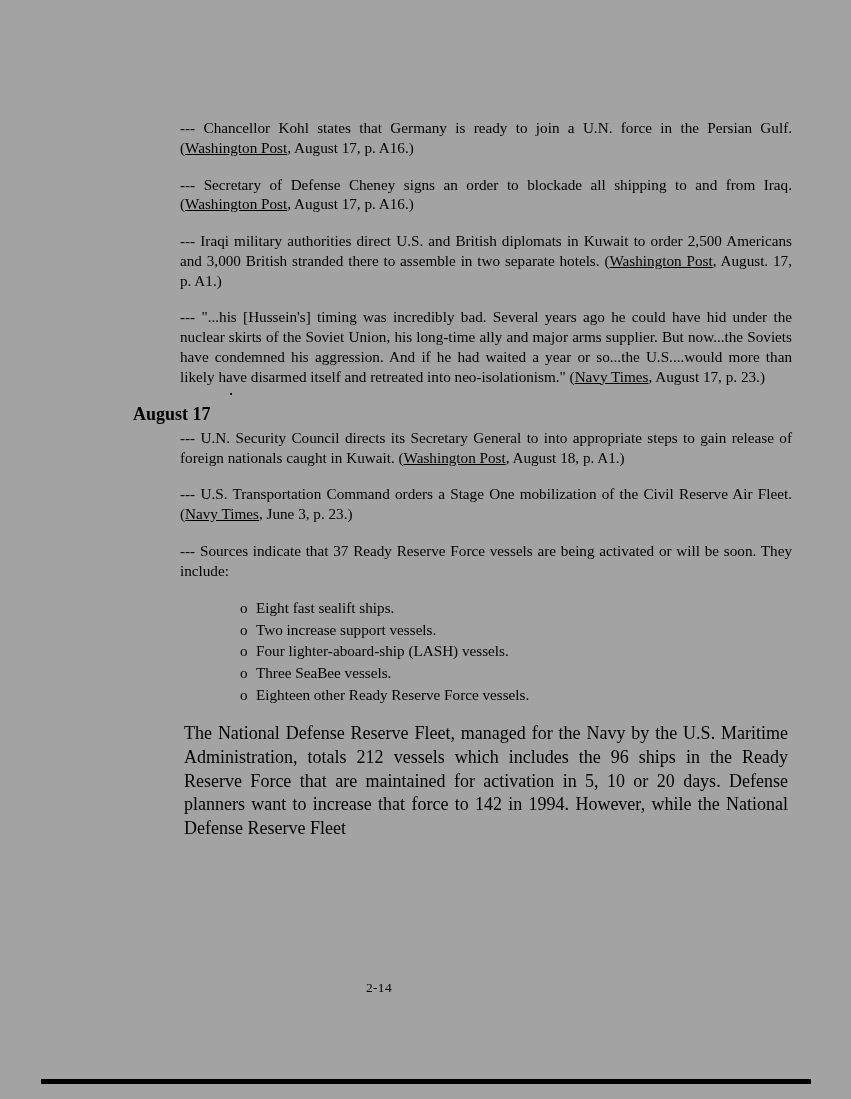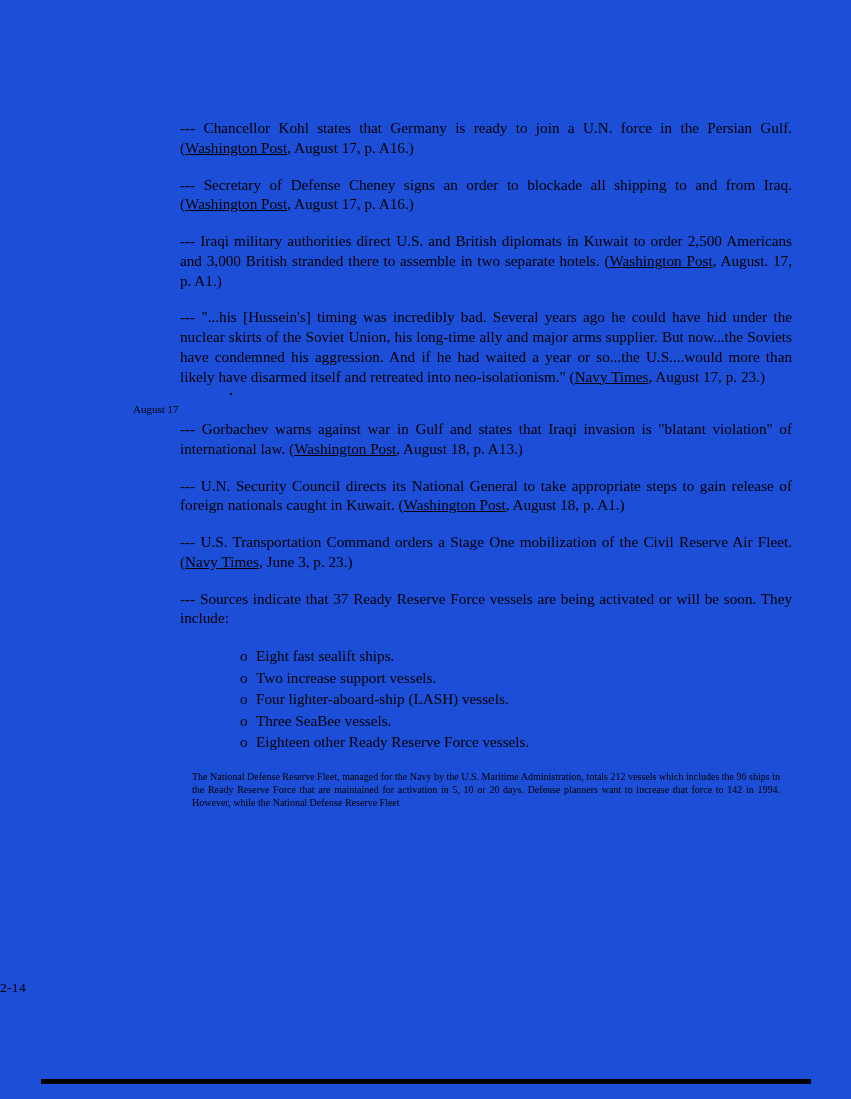--- a/index.html
+++ b/index.html
@@ -13,38 +13,38 @@
     position: relative;
     font-family: "Liberation Serif", serif;
     color: #000000;
     overflow: hidden;
   }
   .page {
     position: absolute;
     left: 0; top: 0;
     width: 851px;
     height: 1099px;
-    background: #1d4ed8;
+    background: #a3a3a3;
   }
   .content {
     position: absolute;
     left: 180px;
     top: 118px;
     width: 612px;
   }
   .para {
     font-size: 15.2px;
     line-height: 1.30;
     text-align: justify;
     text-justify: inter-word;
     margin: 0 0 17px 0;
   }
   .date-head {
-    font-size: 11px;
-    font-weight: normal;
+    font-size: 18px;
+    font-weight: bold;
     margin: 0 0 2px -47px;
     line-height: 1.25;
   }
   .u {
     text-decoration: underline;
   }
   .bullets {
     margin: 0 0 17px 0;
     padding: 0;
     list-style: none;
@@ -54,31 +54,31 @@
     line-height: 1.42;
     margin-left: 60px;
     text-align: left;
     white-space: nowrap;
   }
   .bullet-mark {
     display: inline-block;
     width: 16px;
   }
   .closing {
-    font-size: 10px;
+    font-size: 18px;
     line-height: 1.32;
     text-align: justify;
-    margin: 12px;
+    margin: 4px;
   }
   .page-number {
     position: absolute;
     left: 0;
     top: 980px;
     width: 758px;
-    text-align: left;
+    text-align: center;
     font-size: 13.5px;
     letter-spacing: 0.3px;
   }
   .bottom-bar {
     position: absolute;
     left: 41px;
     top: 1079px;
     width: 770px;
     height: 5px;
     background: #000000;
@@ -108,23 +108,22 @@
 
     <p class="para"><span>--- </span><span>Iraqi military authorities direct U.S. and British diplomats in Kuwait to order 2,500 Americans and 3,000 British stranded there to assemble in two separate hotels. (</span><span class="u">Washington Post</span><span>, August. 17, p. A1.)</span></p>
 
     <p class="para"><span>--- </span><span>"...his [Hussein's] timing was incredibly bad.  Several years ago he could have hid under the nuclear skirts of the Soviet Union, his long-time ally and major arms supplier. But now...the Soviets have condemned his aggression.  And if he had waited a year or so...the U.S....would more than likely have disarmed itself and retreated into neo-isolationism." (</span><span class="u">Navy Times</span><span>, August 17, p. 23.)</span></p>
 
     <div class="section-group">
       <div class="stray-dot"></div>
       <p class="date-head">August 17</p>
 
 
-      <p class="para"><span>--- </span><span>Gorbachev warns against war in Gulf and states that Iraqi invasion is "blatant violation" of international law. (</span><span class="u">Washington Post</span><span>, August 18, p. A13.)</span></p>
 
-      <p class="para"><span>--- </span><span>U.N. Security Council directs its National General to take appropriate steps to gain release of foreign nationals caught in Kuwait.  (</span><span class="u">Washington Post</span><span>, August 18, p. A1.)</span></p>
+      <p class="para"><span>--- </span><span>U.N. Security Council directs its Secretary General to into appropriate steps to gain release of foreign nationals caught in Kuwait.  (</span><span class="u">Washington Post</span><span>, August 18, p. A1.)</span></p>
 
       <p class="para"><span>--- </span><span>U.S. Transportation Command orders a Stage One mobilization of the Civil Reserve Air Fleet. (</span><span class="u">Navy Times</span><span>, June 3, p. 23.)</span></p>
 
       <p class="para"><span>--- </span><span>Sources indicate that 37 Ready Reserve Force vessels are being activated or will be soon. They include:</span></p>
 
       <ul class="bullets">
         <li><span class="bullet-mark">o</span><span>Eight fast sealift ships.</span></li>
         <li><span class="bullet-mark">o</span><span>Two increase support vessels.</span></li>
         <li><span class="bullet-mark">o</span><span>Four lighter-aboard-ship (LASH) vessels.</span></li>
         <li><span class="bullet-mark">o</span><span>Three SeaBee vessels.</span></li>

